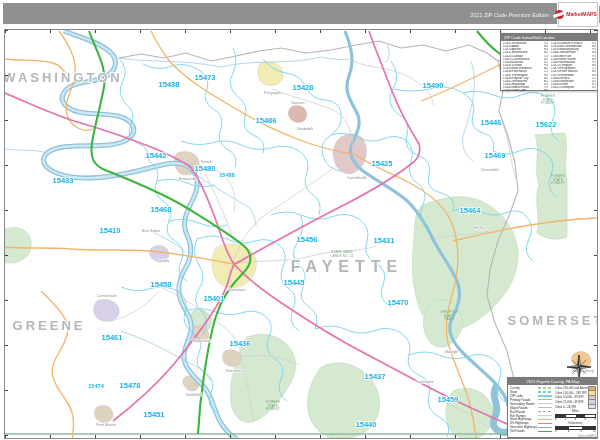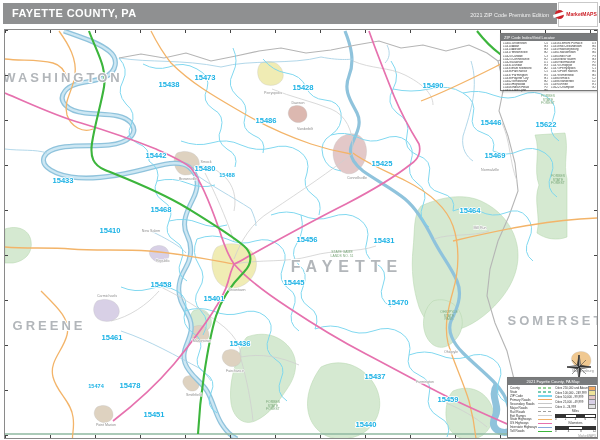--- a/index.html
+++ b/index.html
@@ -55,21 +55,20 @@
   .zip-lbl{fill:var(--zip-label);font-weight:bold;paint-order:stroke;stroke:#ffffff;stroke-width:1.6px;}
   .town-lbl{fill:#8d8d8d;paint-order:stroke;stroke:#ffffff;stroke-width:1px;}
   .area-lbl{fill:var(--forest-label);paint-order:stroke;stroke-width:0;}
 </style>
 </head>
 <body>
 
 <div class="stage">
 
   <div class="header">
-    <div class="title">FAYETTE COUNTY, PA</div>
     <div class="edition">2021 ZIP Code Premium Edition</div>
   </div>
   <div class="logo">
     <span class="swoosh"></span>
     <span class="brand">MarketMAPS</span>
     <span class="stamp"></span>
   </div>
 
   <div class="map-frame">
     <svg class="mapsvg" viewBox="4 29 592 408" preserveAspectRatio="none">

